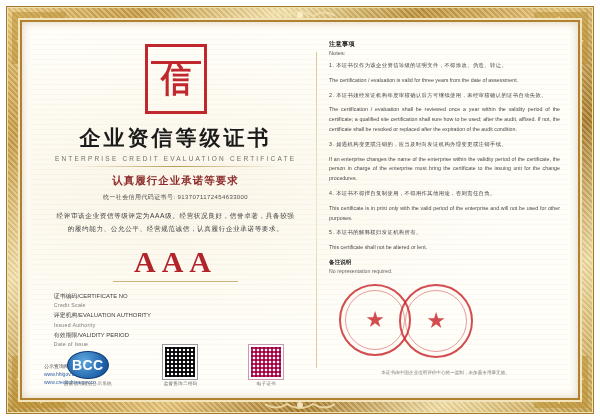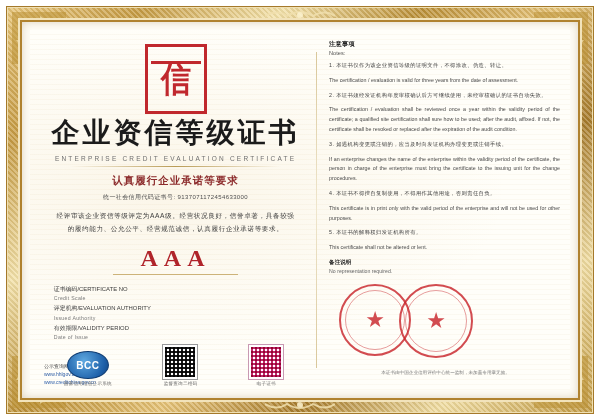--- a/index.html
+++ b/index.html
@@ -92,23 +92,24 @@
     position:relative;
   }
   .emblem span{transform:scaleY(1.15);}
   .emblem:before{
     content:"";position:absolute;left:3px;right:3px;top:14px;height:3px;
     background:#c0282d;
   }
 
   
   .title-cn{
+    margin-top:10px;
     font-family:"Liberation Serif", serif;
     font-weight:bold;
-    font-size:28px;
+    font-size:21px;
     letter-spacing:3px;
     color:#1b1b1b;
     white-space:nowrap;
   }
   .title-en{
     margin-top:3px;
     font-size:6.5px;
     letter-spacing:2.2px;
     color:#6f6f6f;
     white-space:nowrap;
@@ -140,21 +141,21 @@
     color:#3c3c3c;
     letter-spacing:.6px;
     width:88%;
   }
 
   
   .grade{
     margin-top:10px;
     font-family:"Liberation Serif", serif;
     font-weight:bold;
-    font-size:24px;
+    font-size:30px;
     letter-spacing:6px;
     color:#b0242a;
     text-shadow:0 1px 0 rgba(255,255,255,.7);
   }
   .grade-rule{
     margin-top:2px;width:46%;height:1px;background:#cdb379;
   }
 
   
   .meta{
@@ -174,21 +175,21 @@
     position:absolute;
     left:0;right:0;bottom:4px;
     display:flex;align-items:flex-end;justify-content:space-around;
     padding:0 8px;
   }
   .badge{display:flex;flex-direction:column;align-items:center;}
   .badge-cap{font-size:4.6px;color:#6a6a6a;margin-top:2px;letter-spacing:.2px;}
   .bcc{
     width:40px;height:26px;border-radius:50%;
     background:radial-gradient(circle at 40% 35%, #5ea8e0, #1d5fa8 70%, #12407a);
-    color:#fff;font-size:10px;font-weight:bold;
+    color:#fff;font-size:14px;font-weight:bold;
     display:flex;align-items:center;justify-content:center;
     letter-spacing:.5px;
     border:1px solid #0f3c72;
   }
   .qr{
     width:30px;height:30px;
     background:
       repeating-linear-gradient(90deg,#1b1b1b 0 2px,#ffffff 2px 4px),
       repeating-linear-gradient(0deg,#1b1b1b 0 2px,#ffffff 2px 4px);
     background-blend-mode:multiply;

